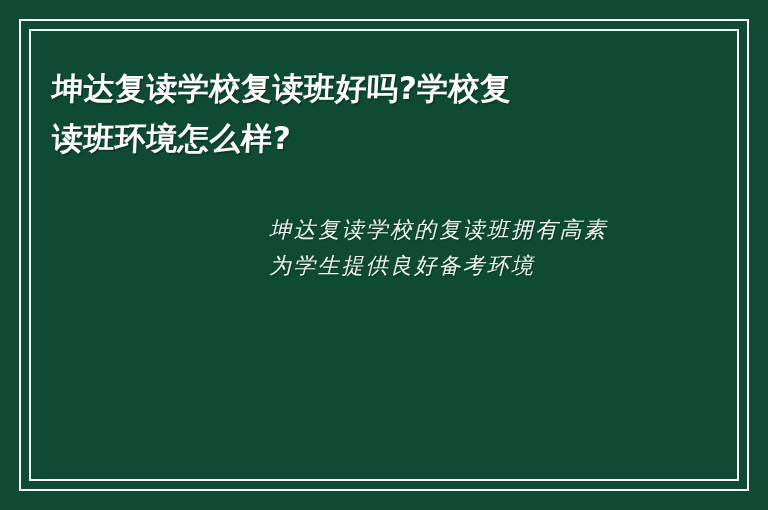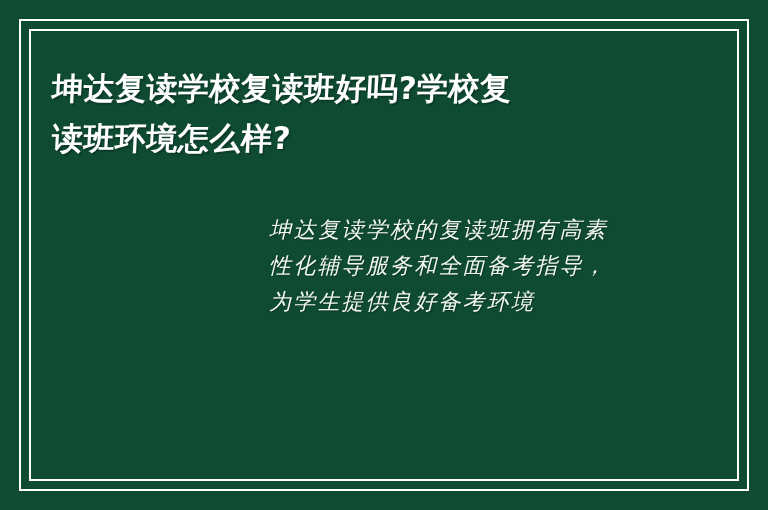--- a/index.html
+++ b/index.html
@@ -93,17 +93,16 @@
   <div class="frame-outer"></div>
   <div class="frame-inner"></div>
 
   <div class="headline">
     <span class="headline-line">坤达复读学校复读班好吗?学校复</span>
     <span class="headline-line">读班环境怎么样?</span>
   </div>
 
   <div class="body-block">
     <span class="body-line">坤达复读学校的复读班拥有高素</span>
-    <span class="body-line">性化辅导服务和全面备考指导，</span>
     <span class="body-line">为学生提供良好备考环境</span>
   </div>
 
 </div>
 
 </body></html>

